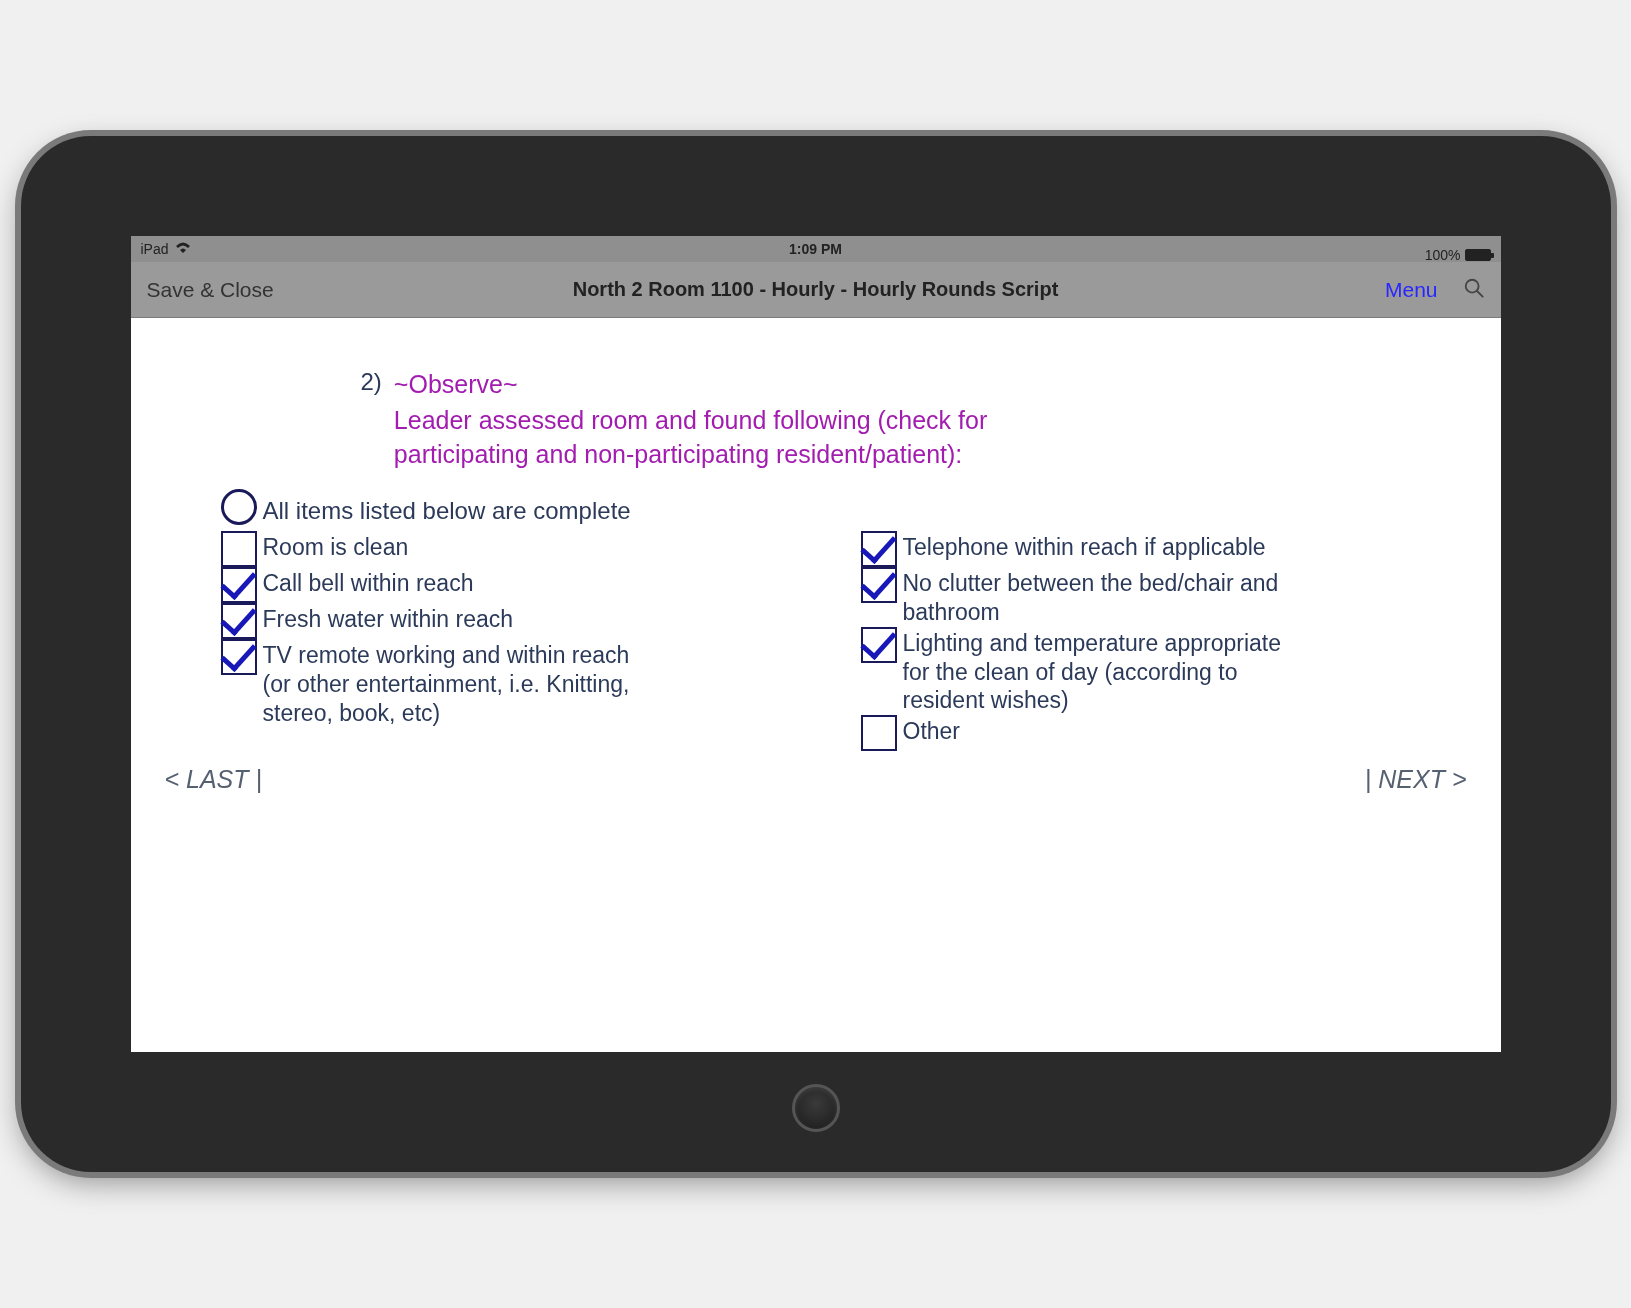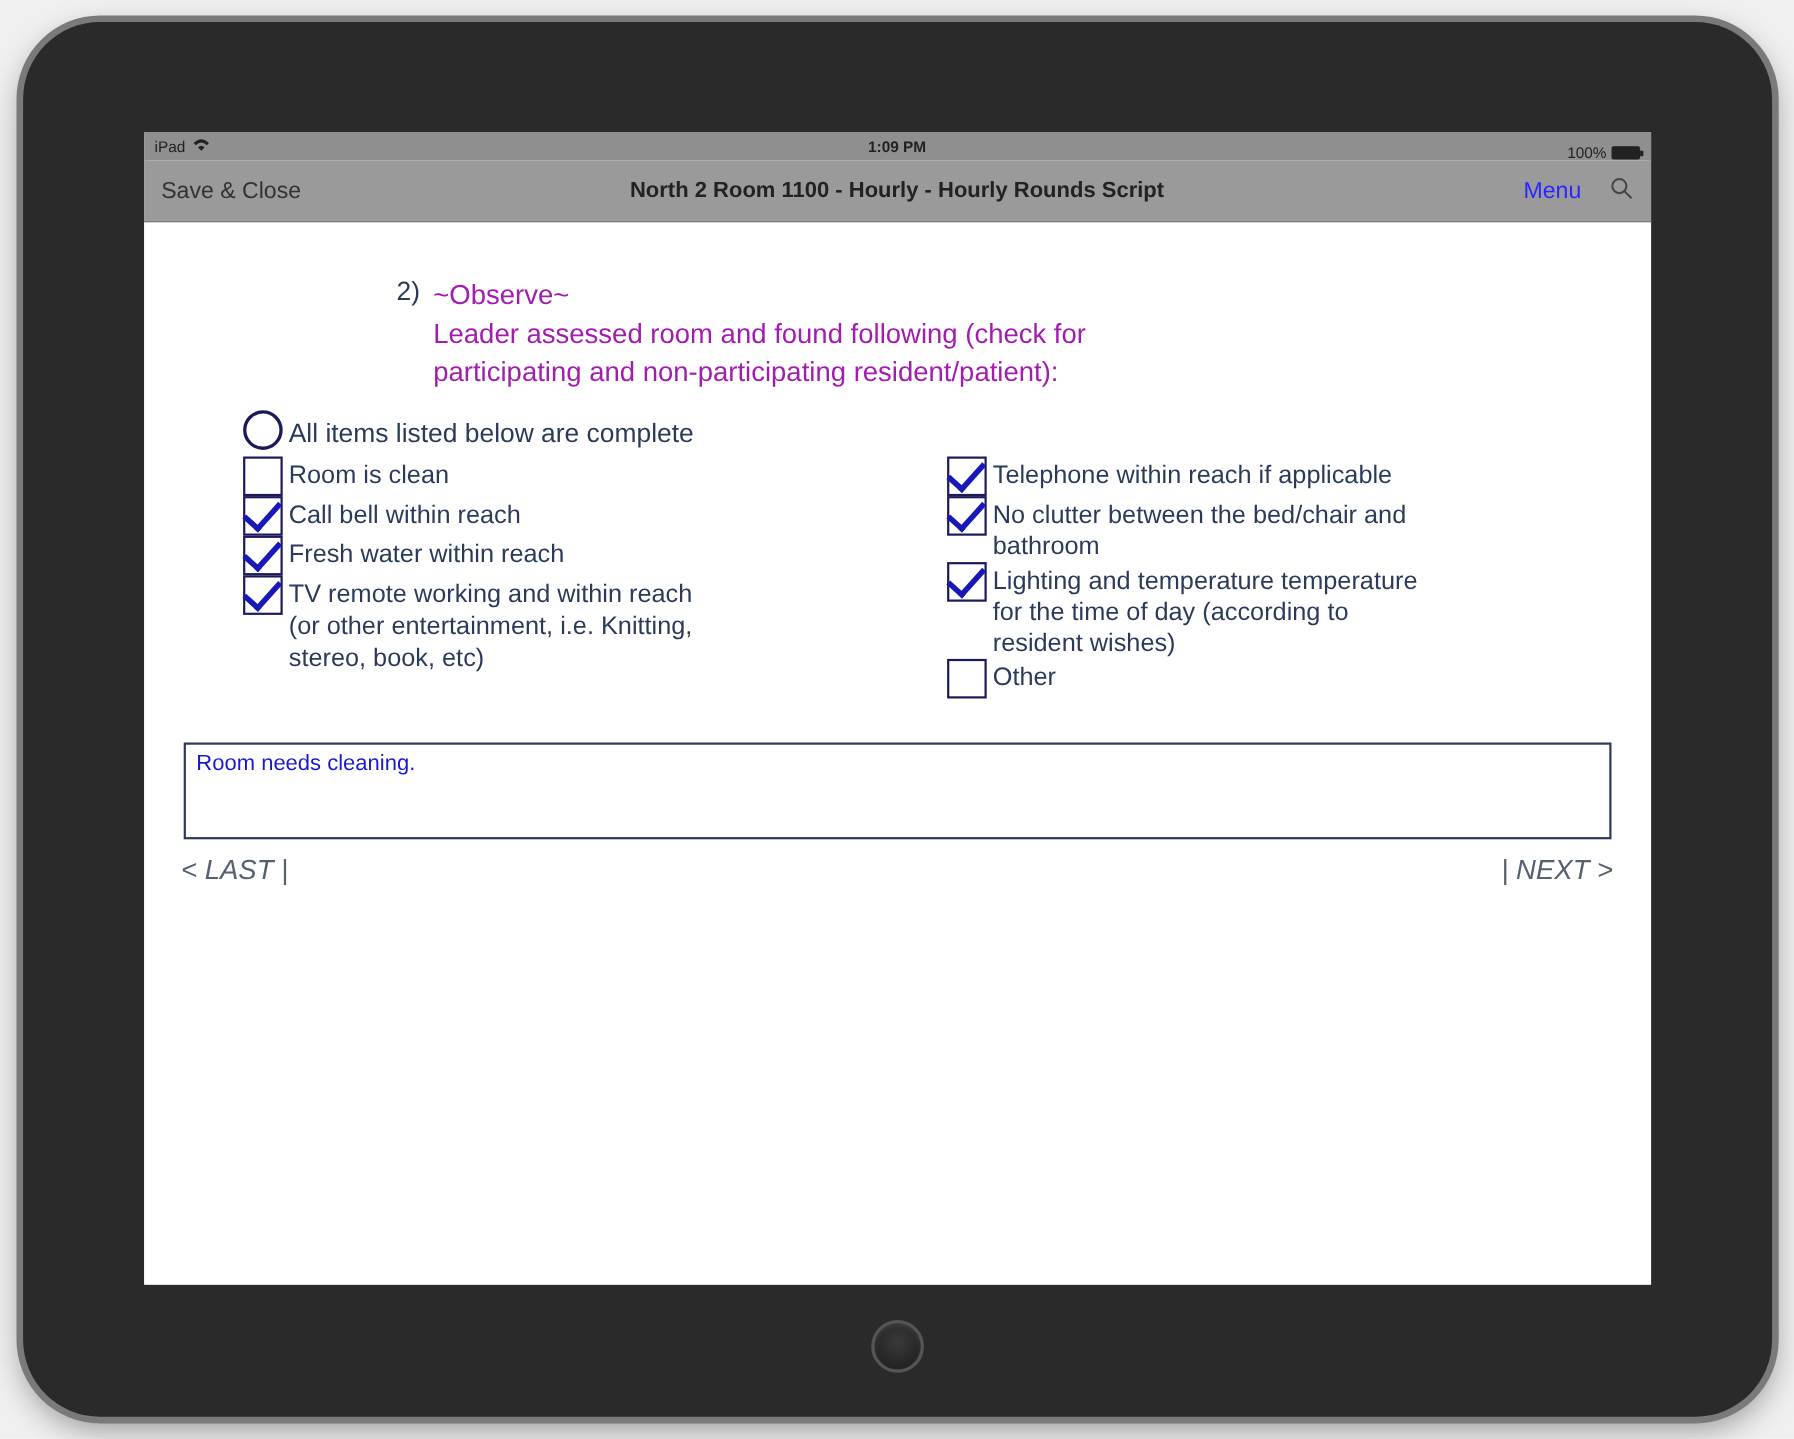--- a/index.html
+++ b/index.html
@@ -8,21 +8,21 @@
     font-family: "Helvetica Neue", Helvetica, Arial, sans-serif;
     background: #f0f0f0;
     display: flex;
     align-items: center;
     justify-content: center;
     width: 1631px;
     height: 1308px;
   }
   .tablet-frame {
     width: 1590px;
-    height: 1268px;
+    height: 1036px;
     background: #2a2a2a;
     border-radius: 70px;
     box-shadow: 0 0 0 6px #7a7a7a, 0 10px 30px rgba(0,0,0,0.4);
     position: relative;
     padding: 100px 110px 120px 110px;
   }
   .home-button {
     position: absolute;
     bottom: 40px;
     left: 50%;
@@ -296,30 +296,29 @@
             <div class="check-item">
               <div class="checkbox checked"></div>
               <div class="check-label">Telephone within reach if applicable</div>
             </div>
             <div class="check-item">
               <div class="checkbox checked"></div>
               <div class="check-label">No clutter between the bed/chair and bathroom</div>
             </div>
             <div class="check-item">
               <div class="checkbox checked"></div>
-              <div class="check-label">Lighting and temperature temperature for the time of day (according to resident wishes)</div>
+              <div class="check-label">Lighting and temperature appropriate for the clean of day (according to resident wishes)</div>
             </div>
             <div class="check-item">
               <div class="checkbox"></div>
               <div class="check-label">Other</div>
             </div>
           </div>
       </div>
 
-      <div class="notes-box">Room needs cleaning.</div>
 
       <div class="footer">
         <span class="nav-btn">&lt; LAST |</span>
         <span class="nav-btn">| NEXT &gt;</span>
       </div>
 
     </div>
 
   </div>
   <div class="home-button"></div>

